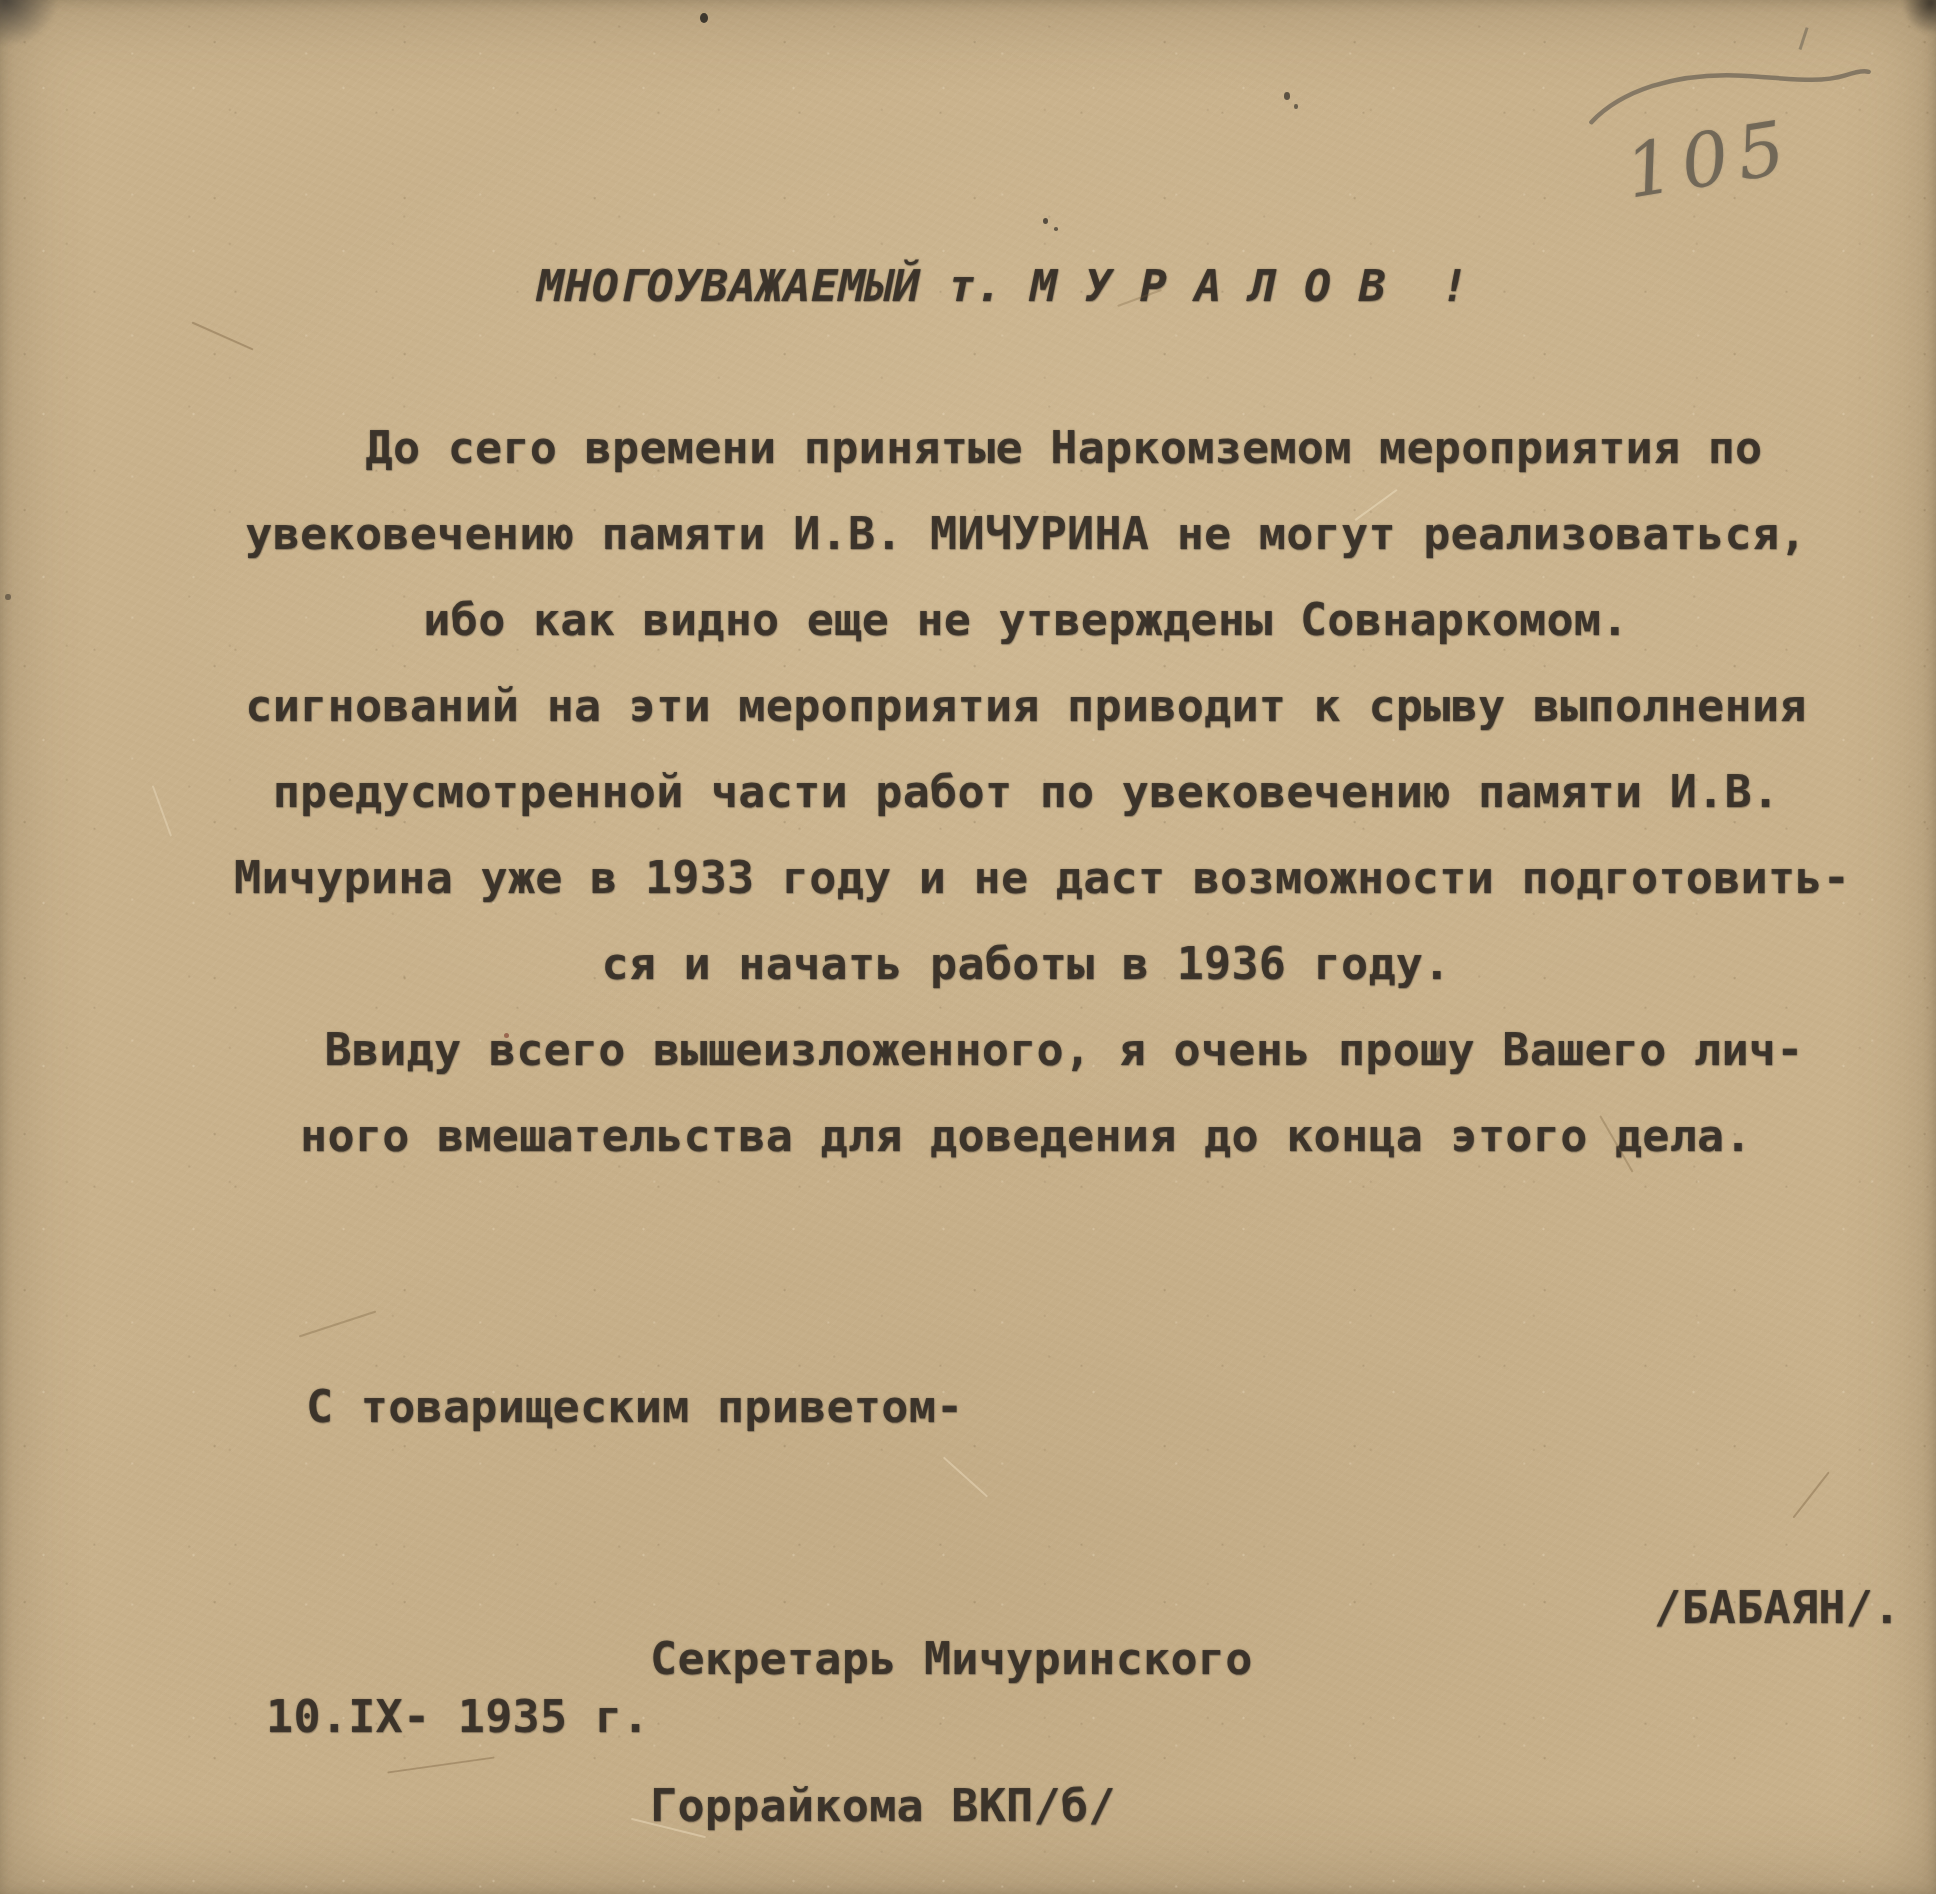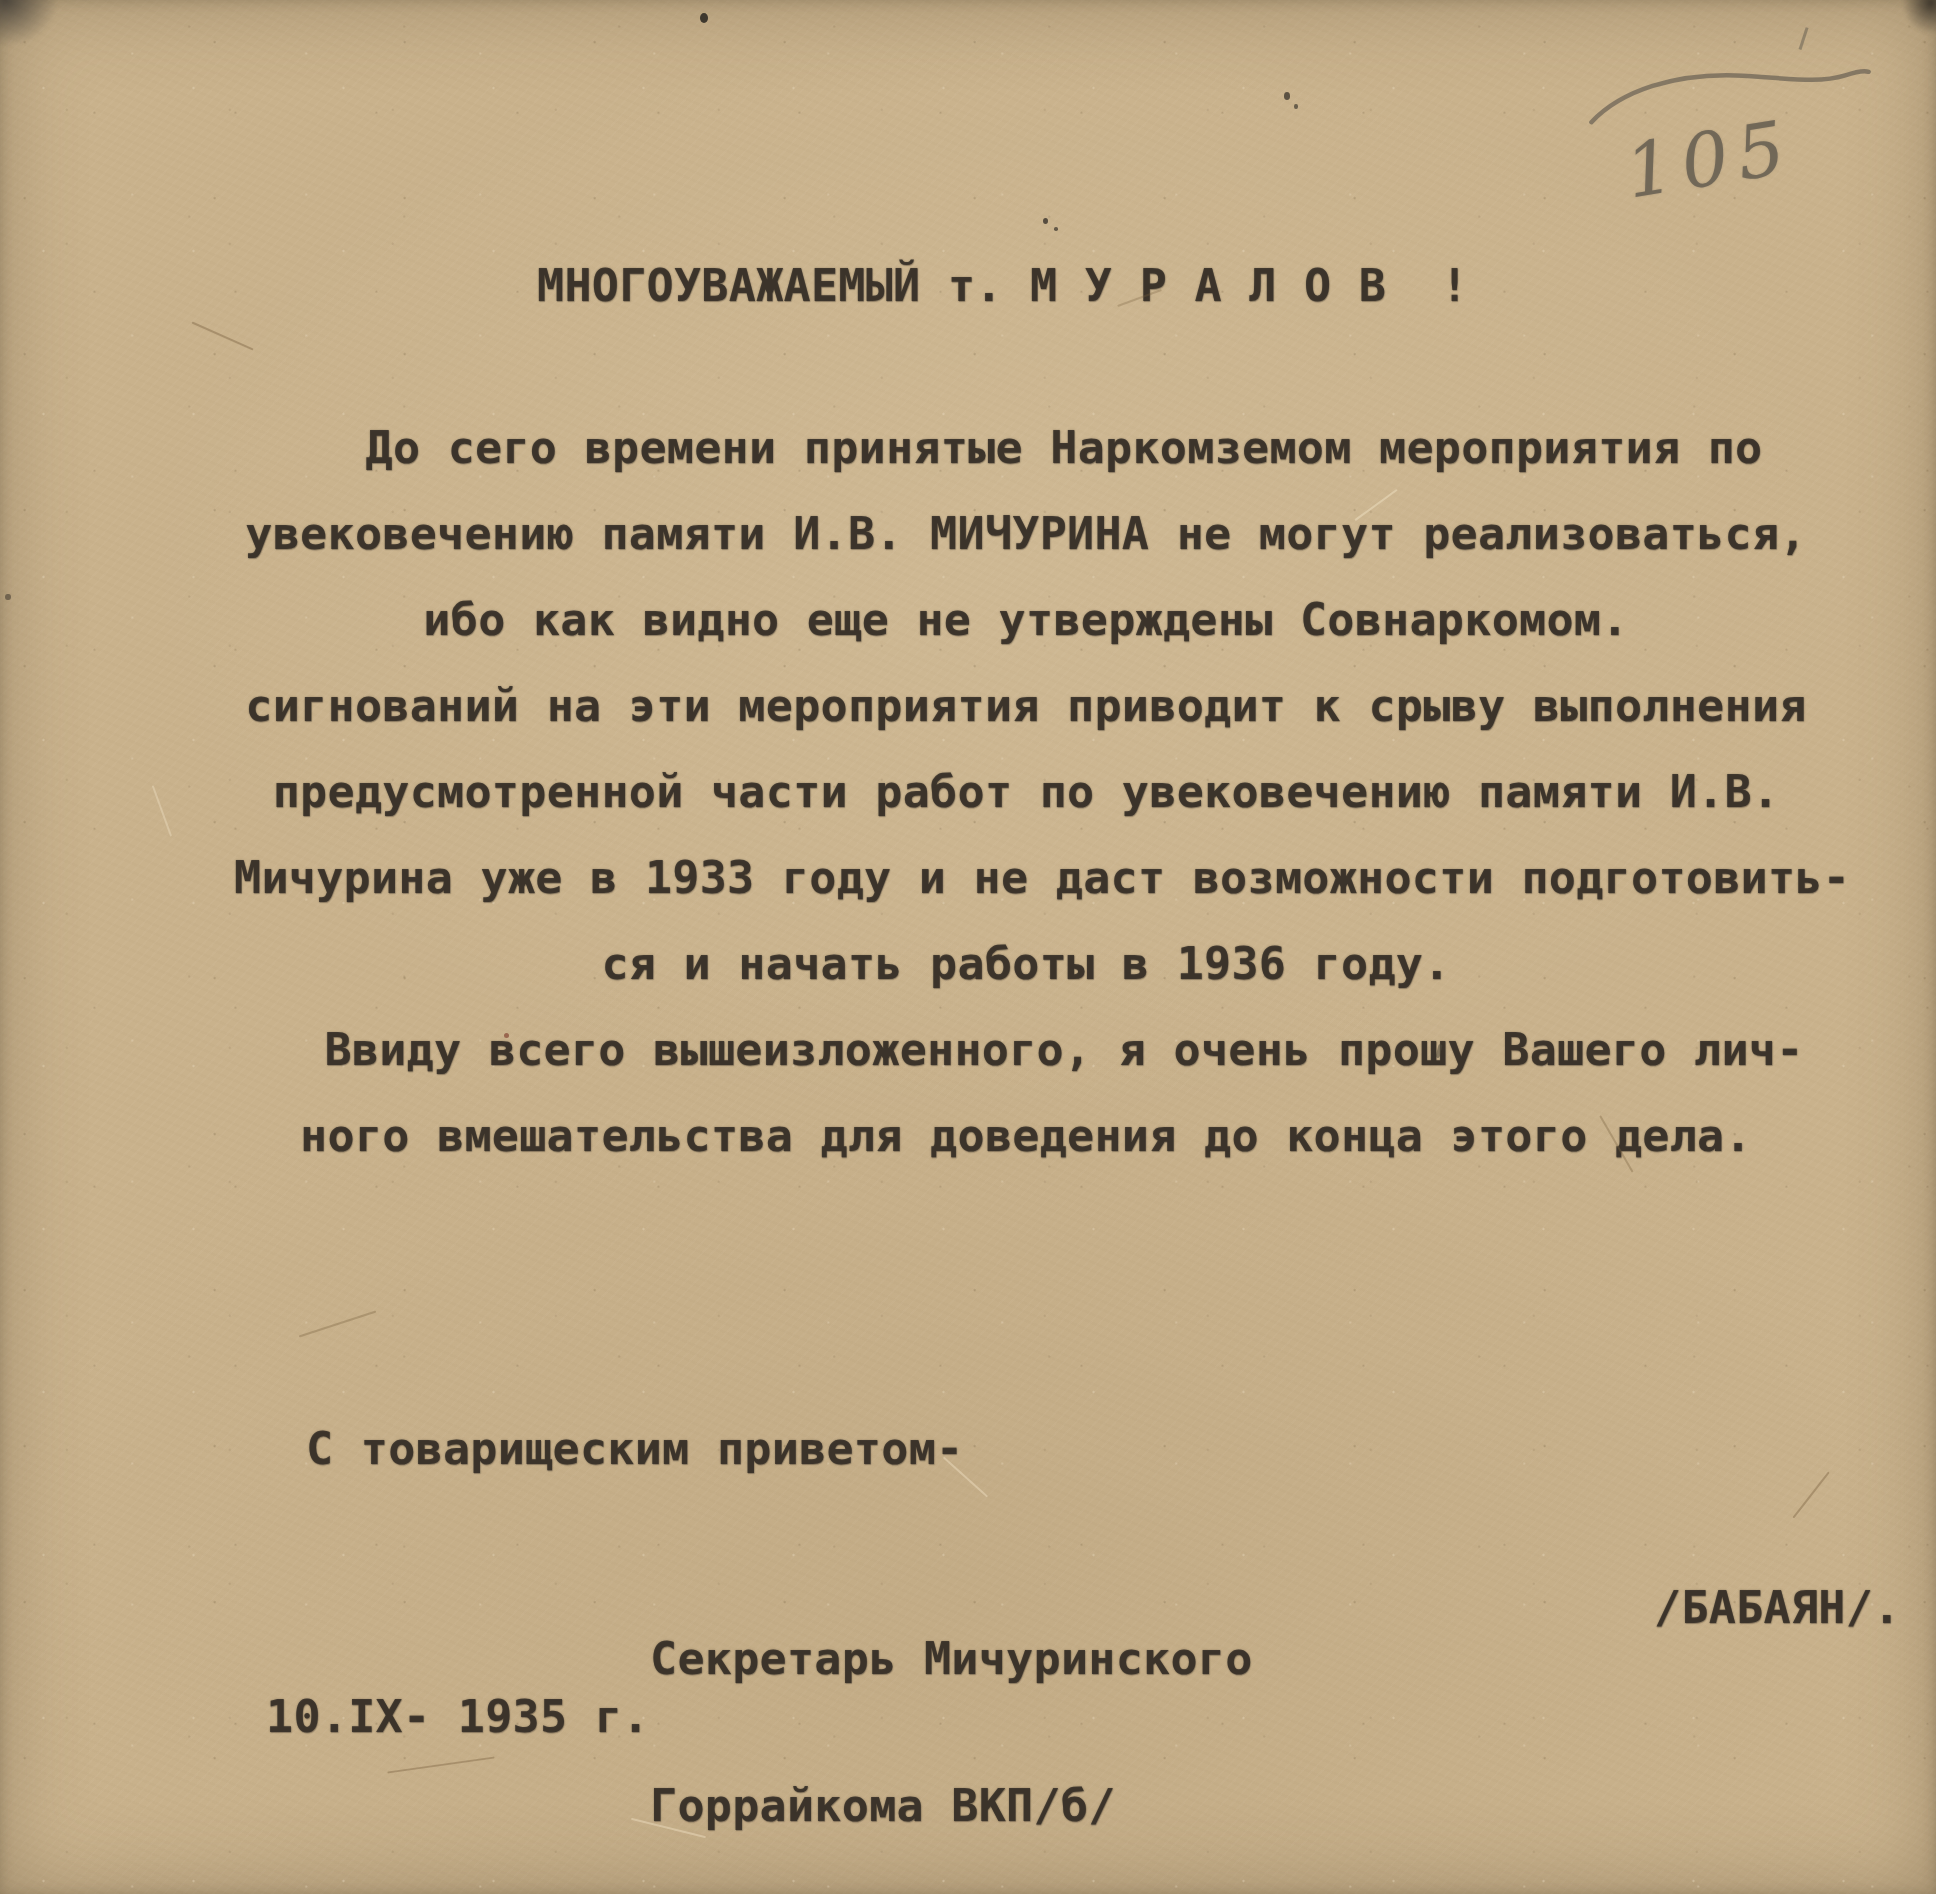--- a/index.html
+++ b/index.html
@@ -30,25 +30,25 @@
     background-size: 190px 156px, 141px 179px, 163px 134px, 215px 190px, 150px 163px, 174px 141px;
   }
   .txt{position:absolute;white-space:pre;line-height:normal;}
   .typewriter{
     font-weight:bold;
     font-size:45px;
     letter-spacing:0.3px;
     color:rgba(50,44,36,0.85);
     text-shadow:0 0 1.8px rgba(58,50,40,0.45), 0.5px 0.5px 0.9px rgba(58,50,40,0.35);
   }
-  .salutation{top:259px;left:537px;}
+  .salutation{top:259px;left:537px;font-style:italic;}
   .body-block{position:absolute;top:421px;left:234px;width:1584px;}
   .line{height:86px;white-space:pre;text-align:center;}
   .line.indent{padding-left:76px;}
-  .closing{top:1380px;left:306px;margin-top:42px;}
+  .closing{top:1380px;left:306px;}
   .sig-role{top:1536px;left:650px;line-height:49px;}
   .sig-name{top:1581px;left:1654px;}
   .date-line{top:1690px;left:266px;}
   .pagenum{
     position:absolute;top:40px;left:1496px;
     font-family:"DejaVu Serif","Liberation Serif",serif;
     font-style:italic;font-size:74px;font-weight:normal;
     color:rgba(104,96,82,0.85);
     transform:rotate(-9deg);
     letter-spacing:9px;

